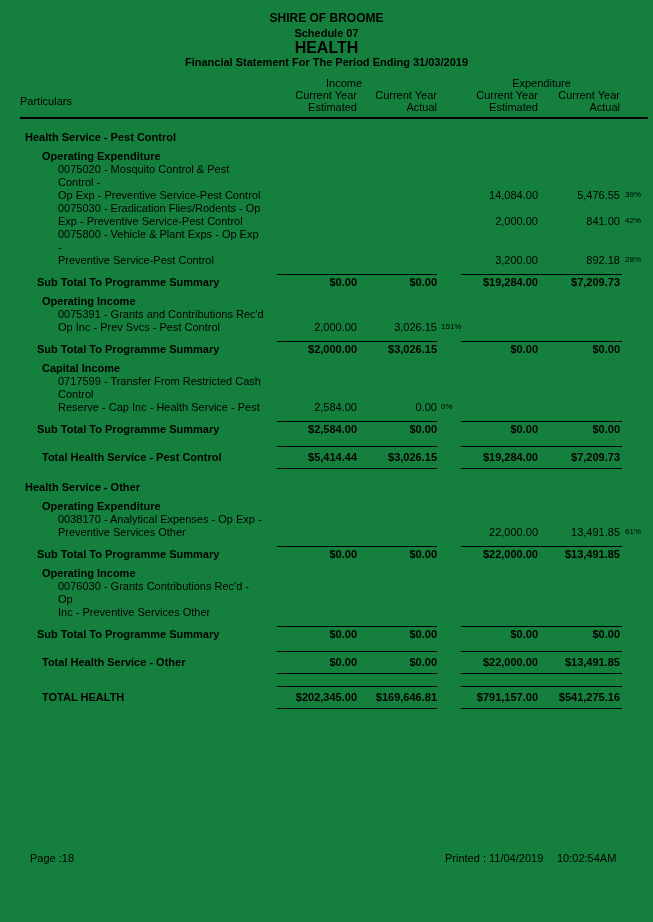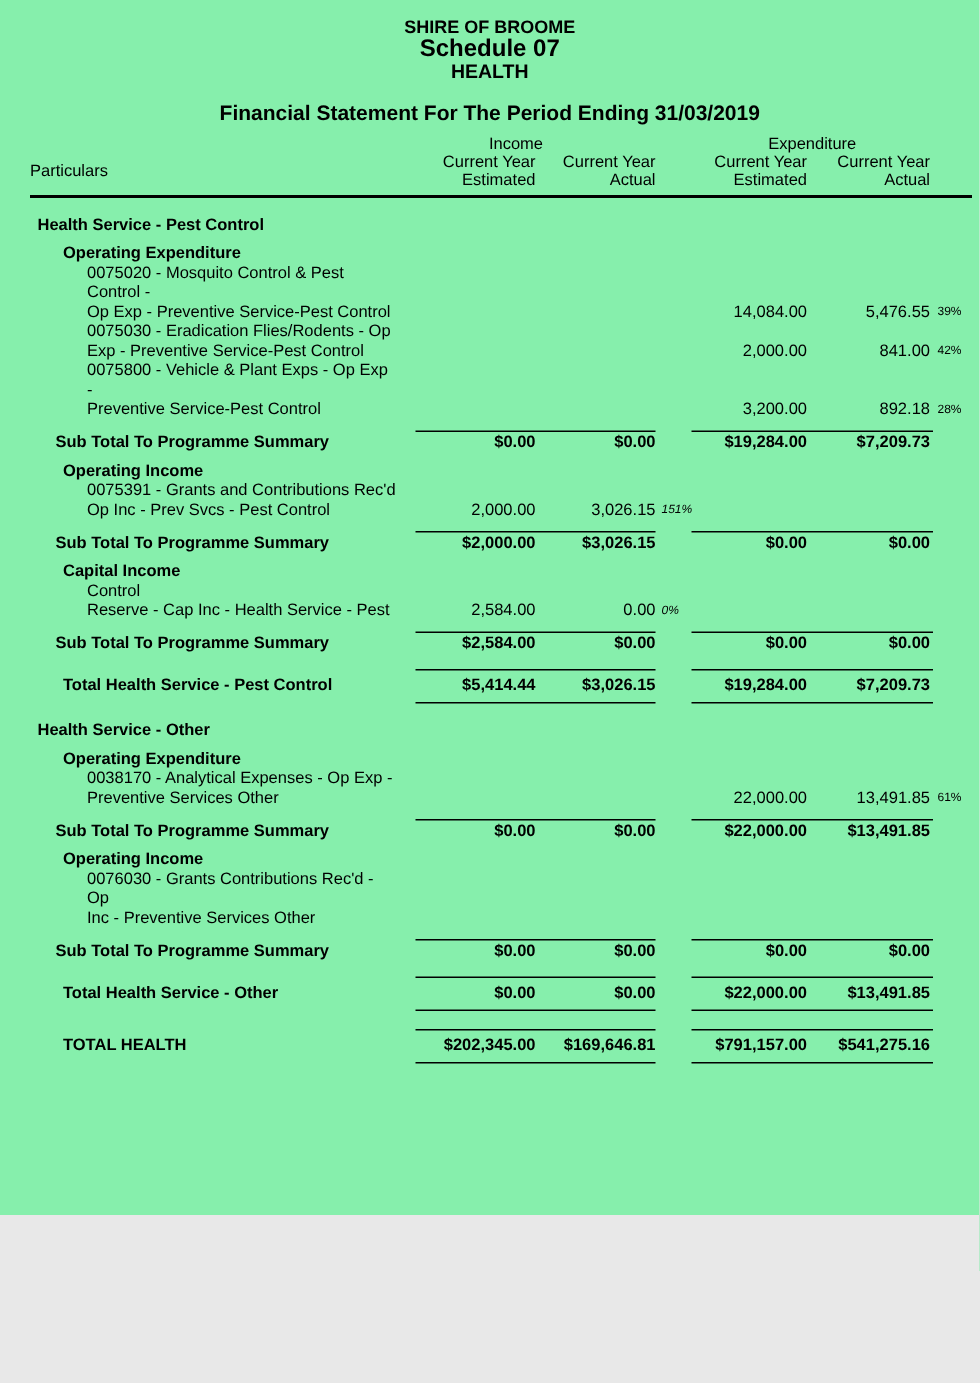--- a/index.html
+++ b/index.html
@@ -1,39 +1,39 @@
 <!DOCTYPE html>
 <html><head>
 <meta charset="utf-8">
 <style>
   html,body{margin:0;padding:0;background:#e8e8e8;}
   .page{
     position:relative;
-    width:653px;height:810px;
+    width:653px;height:922px;
     margin:0 auto;
-    background:#86efac;
+    background:#15803d;
     font-family:"Liberation Sans","DejaVu Sans",sans-serif;
     color:#000;
     font-size:11px;
     overflow:hidden;
   }
   
   .title-block{padding-top:11px;text-align:center;line-height:14px;}
   .org{font-weight:bold;font-size:12px;}
-  .schedule{font-weight:bold;font-size:16px;margin-top:1px;}
-  .doc-title{font-weight:bold;font-size:13px;margin-top:1px;}
-  .subtitle{font-weight:bold;font-size:14px;margin-top:13px;}
+  .schedule{font-weight:bold;font-size:11px;margin-top:1px;}
+  .doc-title{font-weight:bold;font-size:16px;margin-top:1px;}
+  .subtitle{font-weight:bold;font-size:11px;margin-top:0;}
 
   
   .tbl{padding:0 5px 0 20px;}
   .trow{display:grid;grid-template-columns:245px 92px 80px 26px 75px 82px 28px;align-items:end;}
   .c-part{grid-column:1;}
   .c-ie{grid-column:2;text-align:right;}
   .c-ia{grid-column:3;text-align:right;}
-  .c-ip{grid-column:4;text-align:left;font-size:8px;padding-left:4px;padding-bottom:1px;font-style:italic;}
+  .c-ip{grid-column:4;text-align:left;font-size:8px;padding-left:4px;padding-bottom:1px;}
   .c-ee{grid-column:5;text-align:right;}
   .c-ea{grid-column:6;text-align:right;}
   .c-ep{grid-column:7;text-align:left;font-size:8px;padding-left:5px;padding-bottom:1px;}
 
   
   .thead{padding-top:8px;border-bottom:2.5px solid #000;padding-bottom:4px;}
   .thead .trow{line-height:12px;align-items:end;}
   .group-inc{grid-column:2/4;text-align:center;padding-right:14px;}
   .group-exp{grid-column:5/7;text-align:center;}
   .particulars-cell{grid-column:1;align-self:end;transform:translateY(-6px);}
@@ -175,20 +175,21 @@
       <div class="c-ee">$0.00</div>
       <div class="c-ea">$0.00</div>
     </div>
 
     <div class="trow row-subhead">
       <div class="c-part">Capital Income</div>
     </div>
 
     <div class="trow row-account">
       <div class="c-part">
+        <div>0717599 - Transfer From Restricted Cash</div>
         <div>Control</div>
         <div>Reserve - Cap Inc - Health Service - Pest</div>
       </div>
       <div class="c-ie">2,584.00</div>
       <div class="c-ia">0.00</div>
       <div class="c-ip">0%</div>
     </div>
 
     <div class="trow rule-row">
         <div class="ri"></div>

